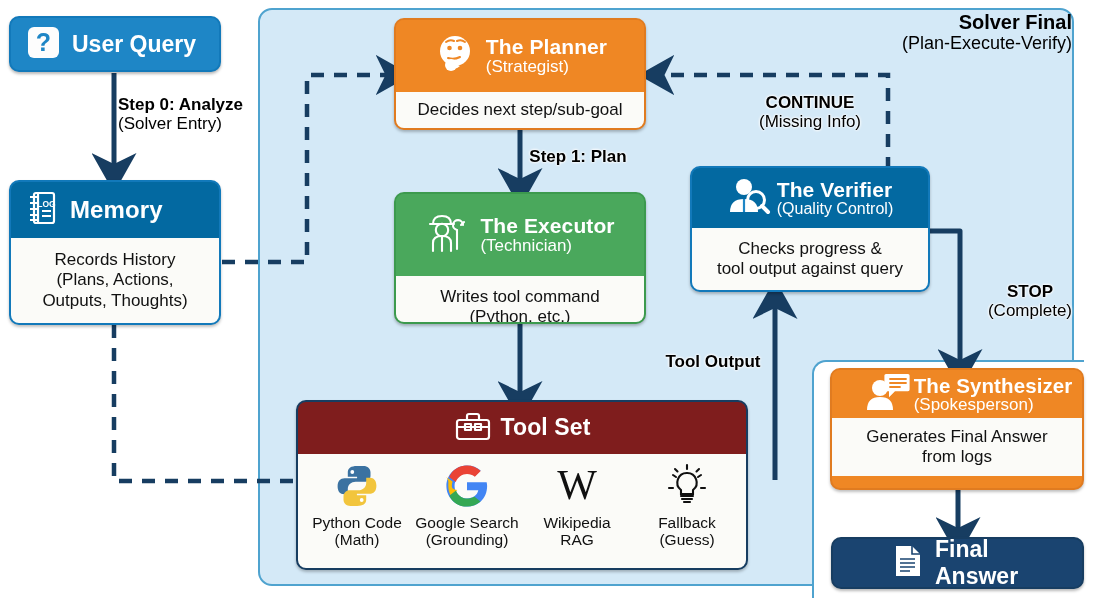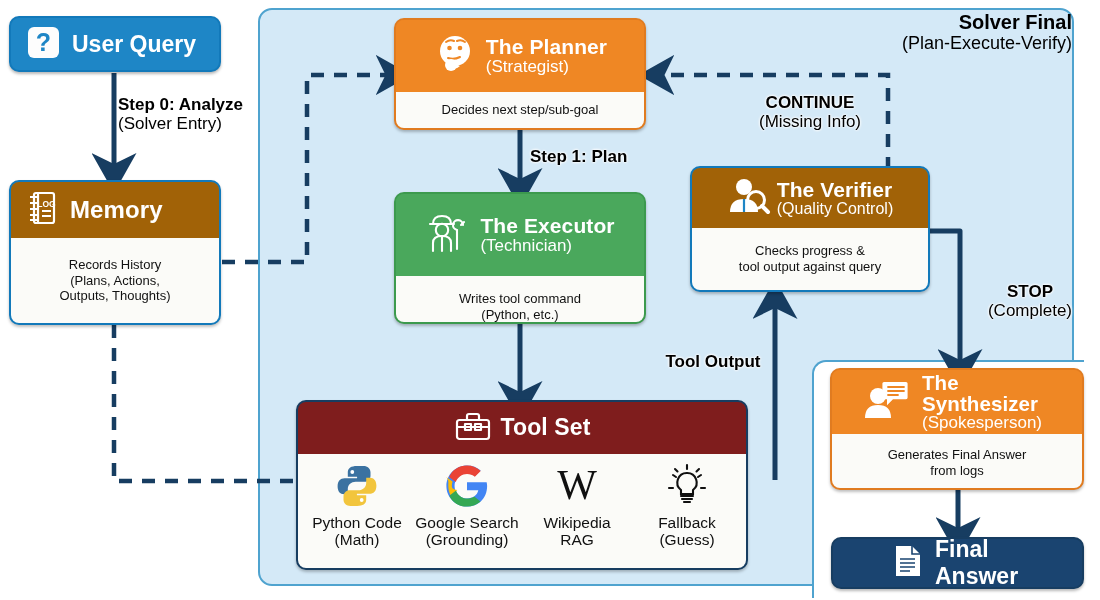--- a/index.html
+++ b/index.html
@@ -58,35 +58,35 @@
     gap:9px;
     box-sizing:border-box;
     padding:5px 8px;
   }
   .node .hdr .ttl{color:#fff;line-height:1.03;text-align:left;}
   .node .hdr .ttl .main{display:block;font-size:21px;font-weight:bold;letter-spacing:.1px;}
   .node .hdr .ttl .sub{display:block;font-size:17px;font-weight:normal;}
   .node .body{
     background:#fbfbf8;
     color:#111;
-    font-size:13px;
+    font-size:17px;
     line-height:1.2;
     text-align:center;
     padding:7px 6px;
     box-sizing:border-box;
     display:flex;align-items:center;justify-content:center;
   }
   .node .body span{display:block;}
 
   .node.orange{border:2px solid #e07b20;background:#ef8724;}
   .node.orange .hdr{background:#ef8724;}
   .node.green {border:2px solid #3c9a4e;background:#4aa85c;}
   .node.green  .hdr{background:#4aa85c;}
   .node.blue  {border:2px solid #1279ba;background:#1e86c6;}
-  .node.blue   .hdr{background:#a16207;}
+  .node.blue   .hdr{background:#0369a1;}
   .node.navy  {border:2px solid #173d61;background:#1a4470;}
   .node.navy   .hdr{background:#7f1d1d;}
 
   
   .pill{
     position:absolute;
     box-sizing:border-box;
     border-radius:10px;
     display:flex;align-items:center;
     gap:12px;
@@ -346,21 +346,21 @@
         <span class="tname">
           <span>Fallback</span>
           <span>(Guess)</span>
         </span>
       </div>
 
     </div>
   </div>
 
   <div class="node orange" style="left:830px;top:368px;width:254px;height:122px;">
-    <div class="hdr" style="height:64px;gap:14px;padding-left:32px;">
+    <div class="hdr" style="height:48px;gap:4px;padding-left:32px;">
       <span class="ico">
         <svg width="44" height="40" viewBox="0 0 44 40">
           <circle cx="14" cy="16" r="8" fill="#ffffff"></circle>
           <path d="M1,38 q0,-13 13,-13 q13,0 13,13 z" fill="#ffffff"></path>
           <path d="M20,2 h22 a1.6,1.6 0 0 1 1.6,1.6 v14 a1.6,1.6 0 0 1 -1.6,1.6 h-13 l-6,6 v-6 h-3 a1.6,1.6 0 0 1 -1.6,-1.6 v-14 a1.6,1.6 0 0 1 1.6,-1.6 z" fill="#ffffff"></path>
           <g stroke="#ef8724" stroke-width="1.8" stroke-linecap="round">
             <path d="M24,7 h16 M24,11 h16 M24,15 h10"></path>
           </g>
         </svg>
       </span>
@@ -386,21 +386,21 @@
       </svg>
     </span>
     <span class="lbl">Final Answer</span>
   </div>
 
   <div class="elabel" style="left:118px;top:96px;width:170px;text-align:left;">
     <span class="b">Step 0: Analyze</span>
     <span class="n">(Solver Entry)</span>
   </div>
 
-  <div class="elabel" style="left:530px;top:148px;width:140px;text-align:left;">
+  <div class="elabel" style="left:508px;top:148px;width:140px;text-align:center;">
     <span class="b">Step 1: Plan</span>
   </div>
 
   <div class="elabel" style="left:730px;top:94px;width:160px;">
     <span class="b">CONTINUE</span>
     <span class="n">(Missing Info)</span>
   </div>
 
   <div class="elabel" style="left:970px;top:283px;width:120px;">
     <span class="b">STOP</span>

